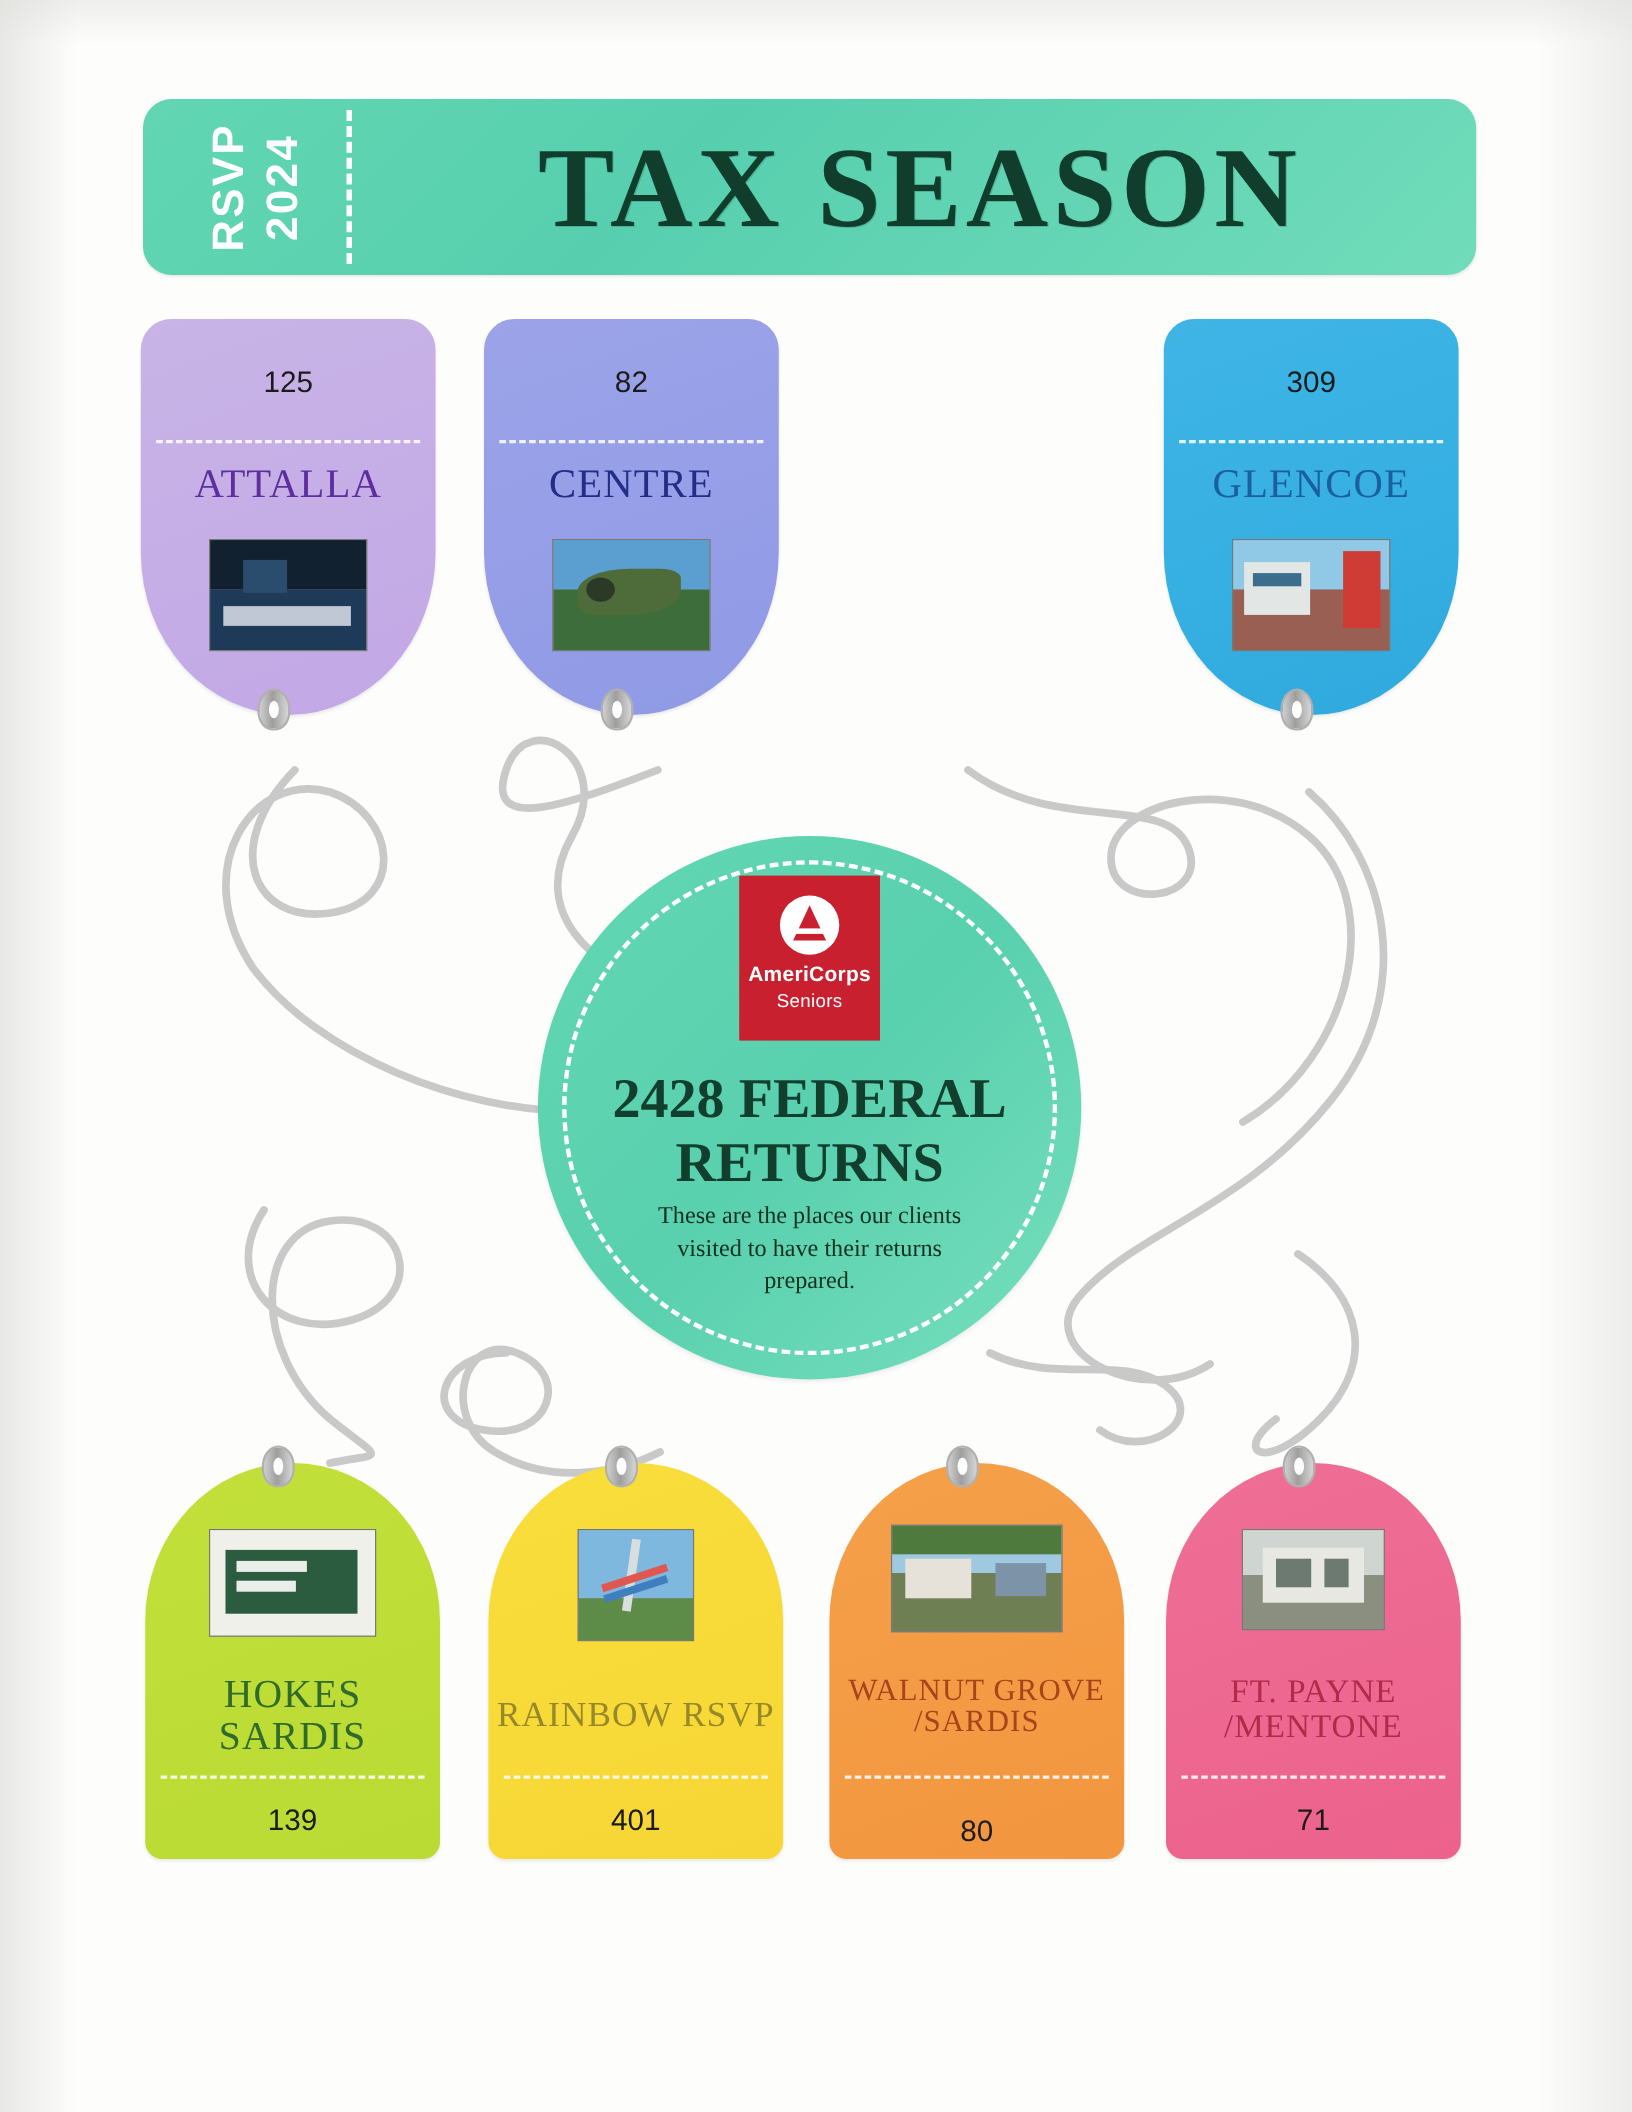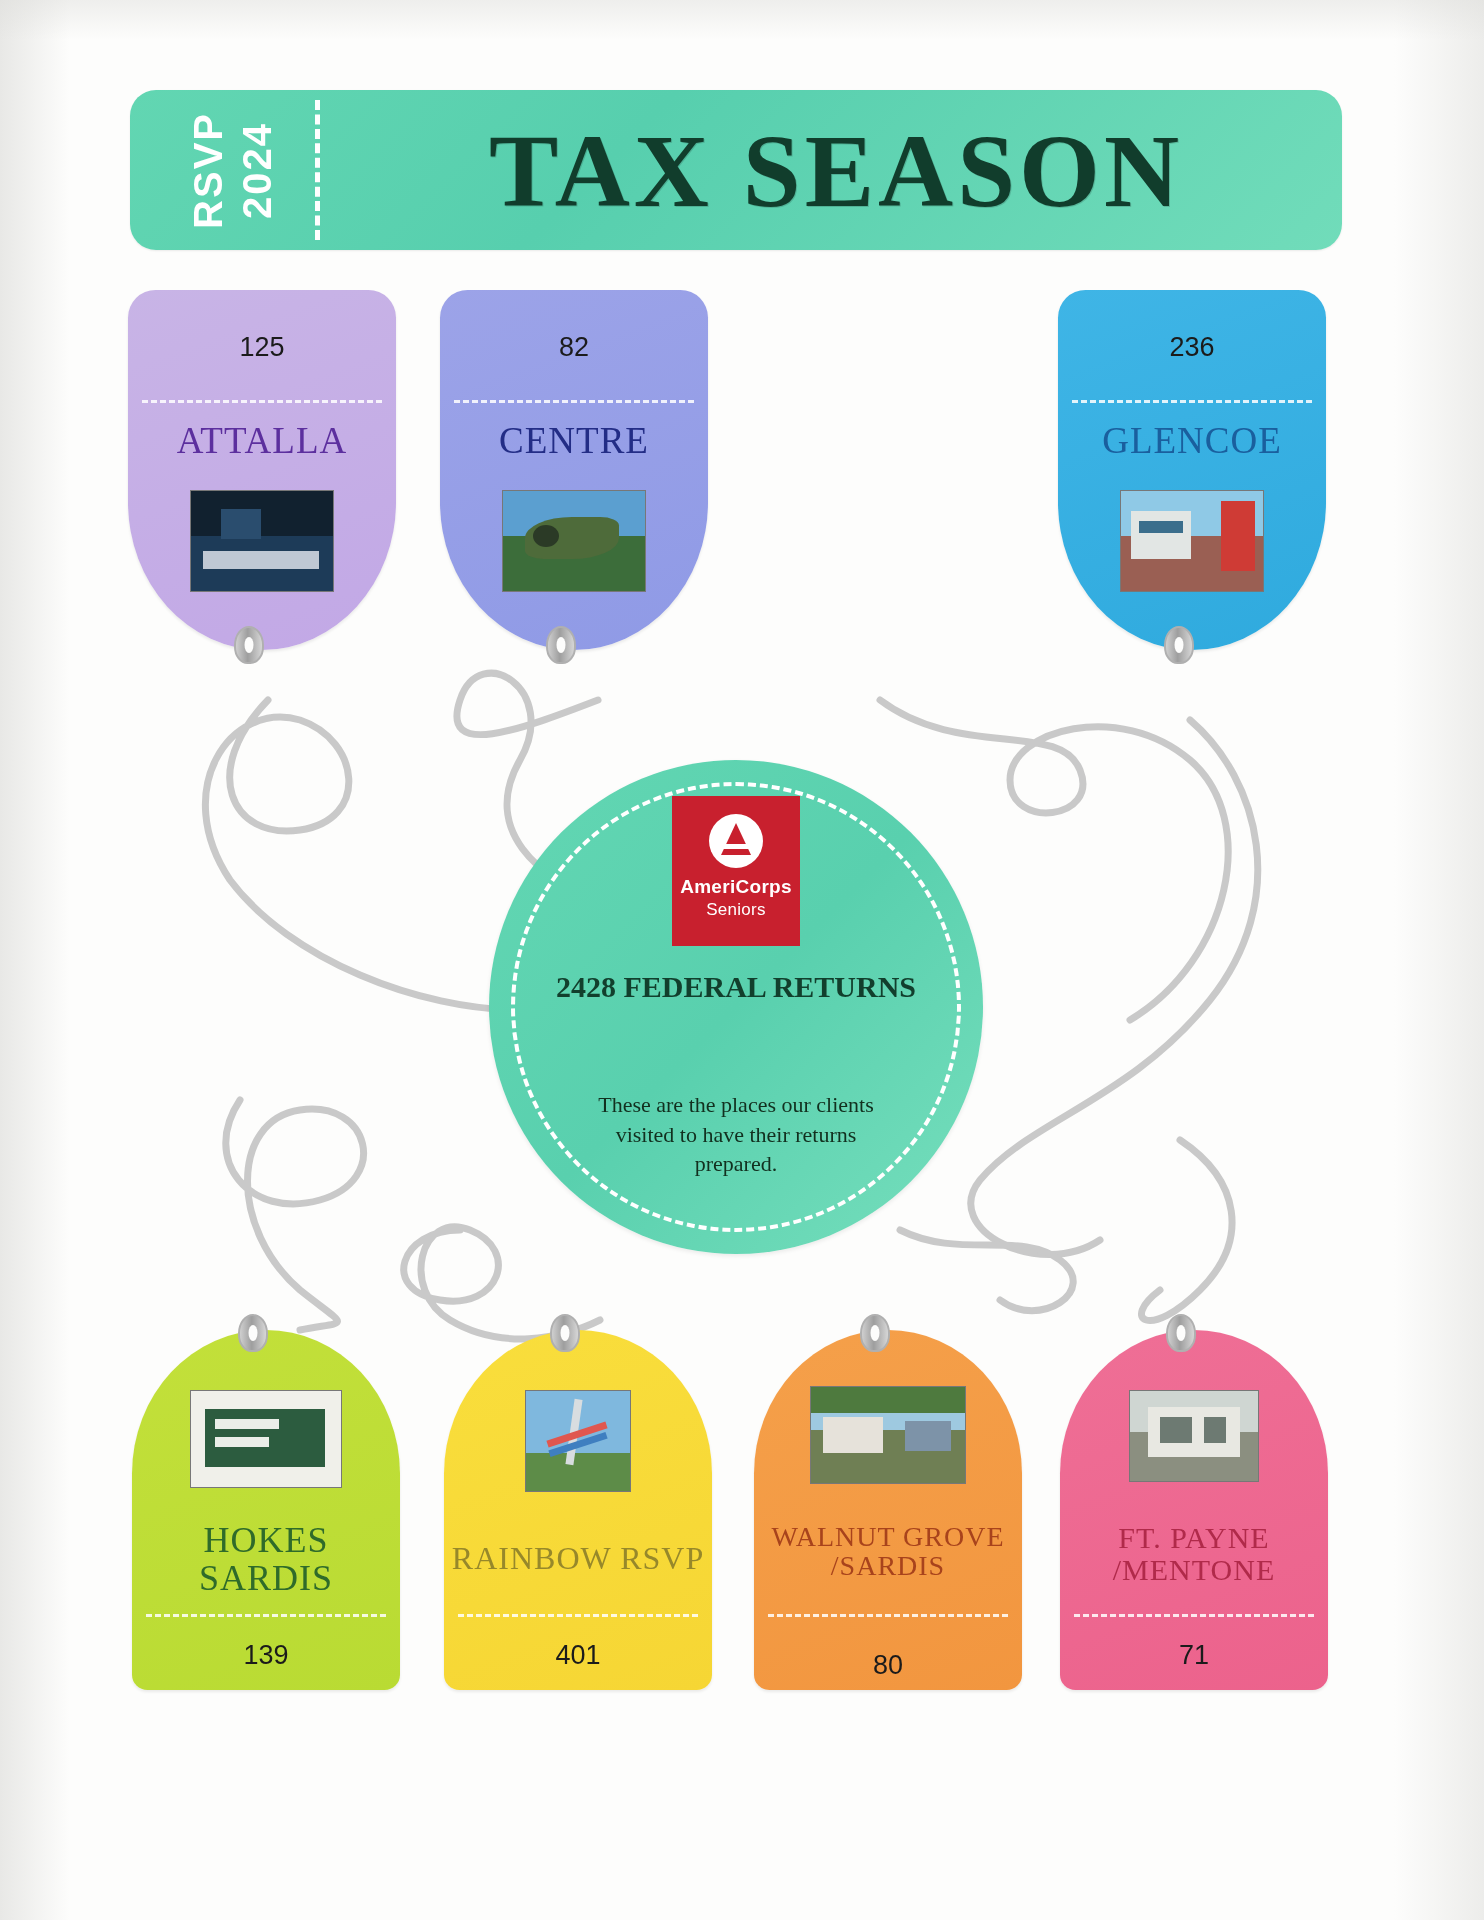--- a/index.html
+++ b/index.html
@@ -234,21 +234,21 @@
     margin-top: 2px;
     letter-spacing: 0.3px;
   }
   .center-headline {
     position: absolute;
     left: 40px; right: 40px;
     top: 210px;
     text-align: center;
     font-family: "Liberation Serif", serif;
     font-weight: bold;
-    font-size: 30px;
+    font-size: 51px;
     line-height: 1.15;
     color: #123f2d;
   }
   .center-note {
     position: absolute;
     left: 86px; right: 86px;
     top: 330px;
     text-align: center;
     font-size: 22px;
     line-height: 1.35;
@@ -310,21 +310,21 @@
       <div class="sky" style="background:#5b9fd0;"></div>
       <div class="ground" style="background:#3c6d3a;"></div>
       <div style="position:absolute; left:22px; top:26px; width:94px; height:42px; border-radius:50% 20% 50% 20%; background:#4e6b3a;"></div>
       <div style="position:absolute; left:30px; top:34px; width:26px; height:22px; border-radius:50%; background:#2b3a26;"></div>
     </div>
     <div class="grommet" style="left:106px; top:336px;"></div>
   </div>
 
 
   <div class="tag top" style="left:1058px; top:290px; background:linear-gradient(160deg,#3fb5e6,#2faade);">
-    <div class="count" style="top:42px;">236</div>
+    <div class="count" style="top:42px;">309</div>
     <div class="dashed-line" style="top:110px;"></div>
     <div class="label" style="top:132px; font-size:37px; color:#1a5f9e;">GLENCOE</div>
     <div class="photo" style="top:200px;">
       <div class="sky" style="background:#8fc9e6;"></div>
       <div class="ground" style="background:#9a5f53;"></div>
       <div style="position:absolute; left:10px; top:20px; width:60px; height:48px; background:#e2e6e4;"></div>
       <div style="position:absolute; right:8px; top:10px; width:34px; height:70px; background:#cf3b35;"></div>
       <div style="position:absolute; left:18px; top:30px; width:44px; height:12px; background:#3b6e8c;"></div>
     </div>
     <div class="grommet" style="left:106px; top:336px;"></div>

